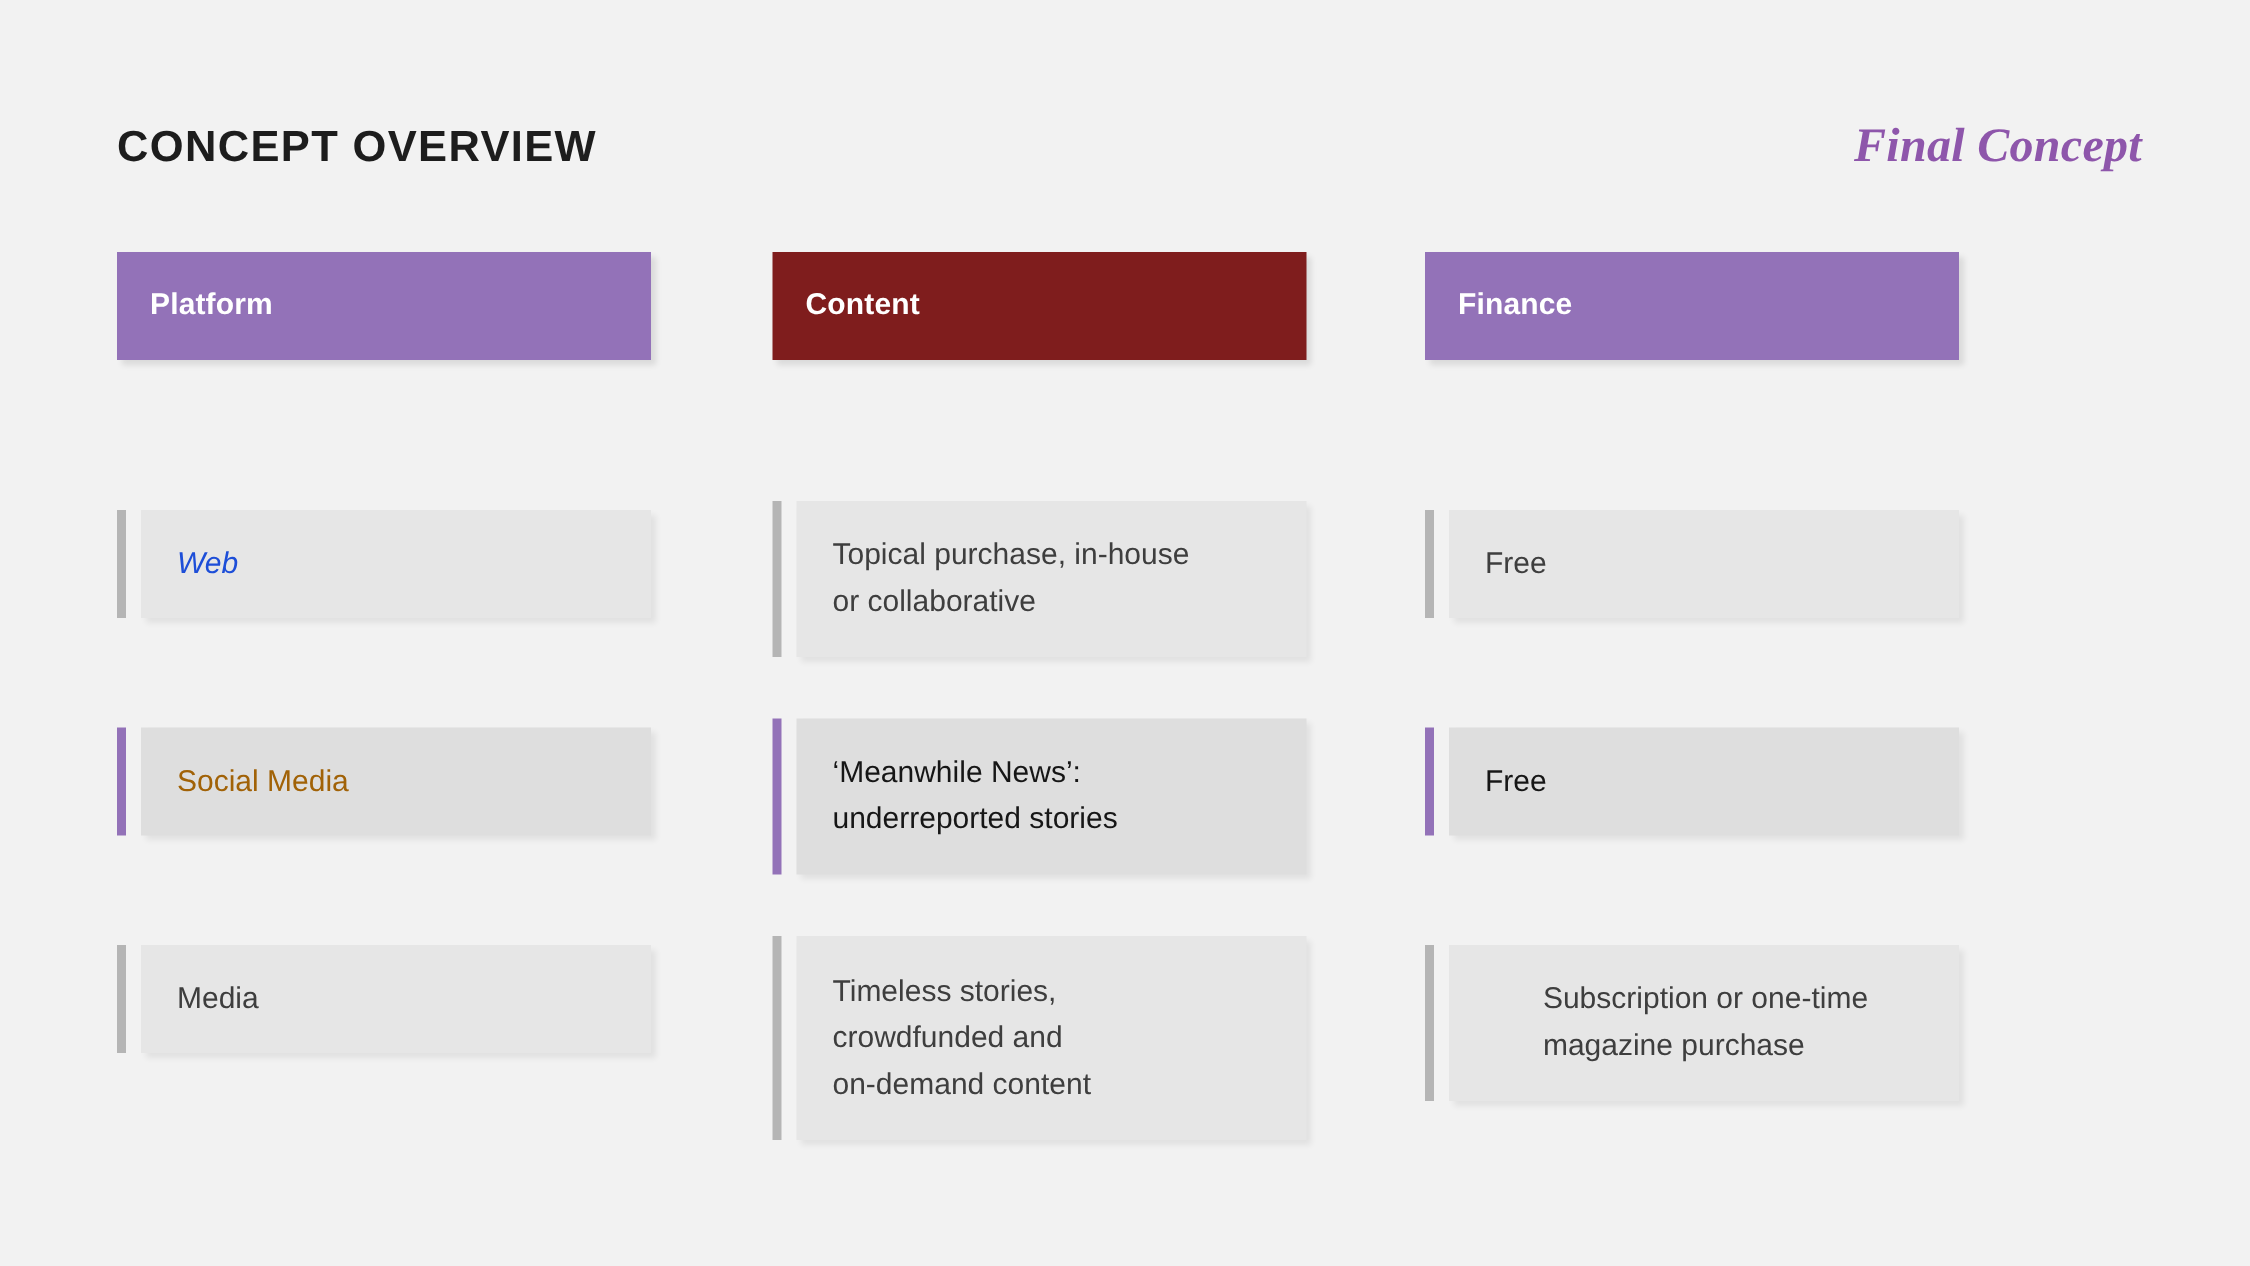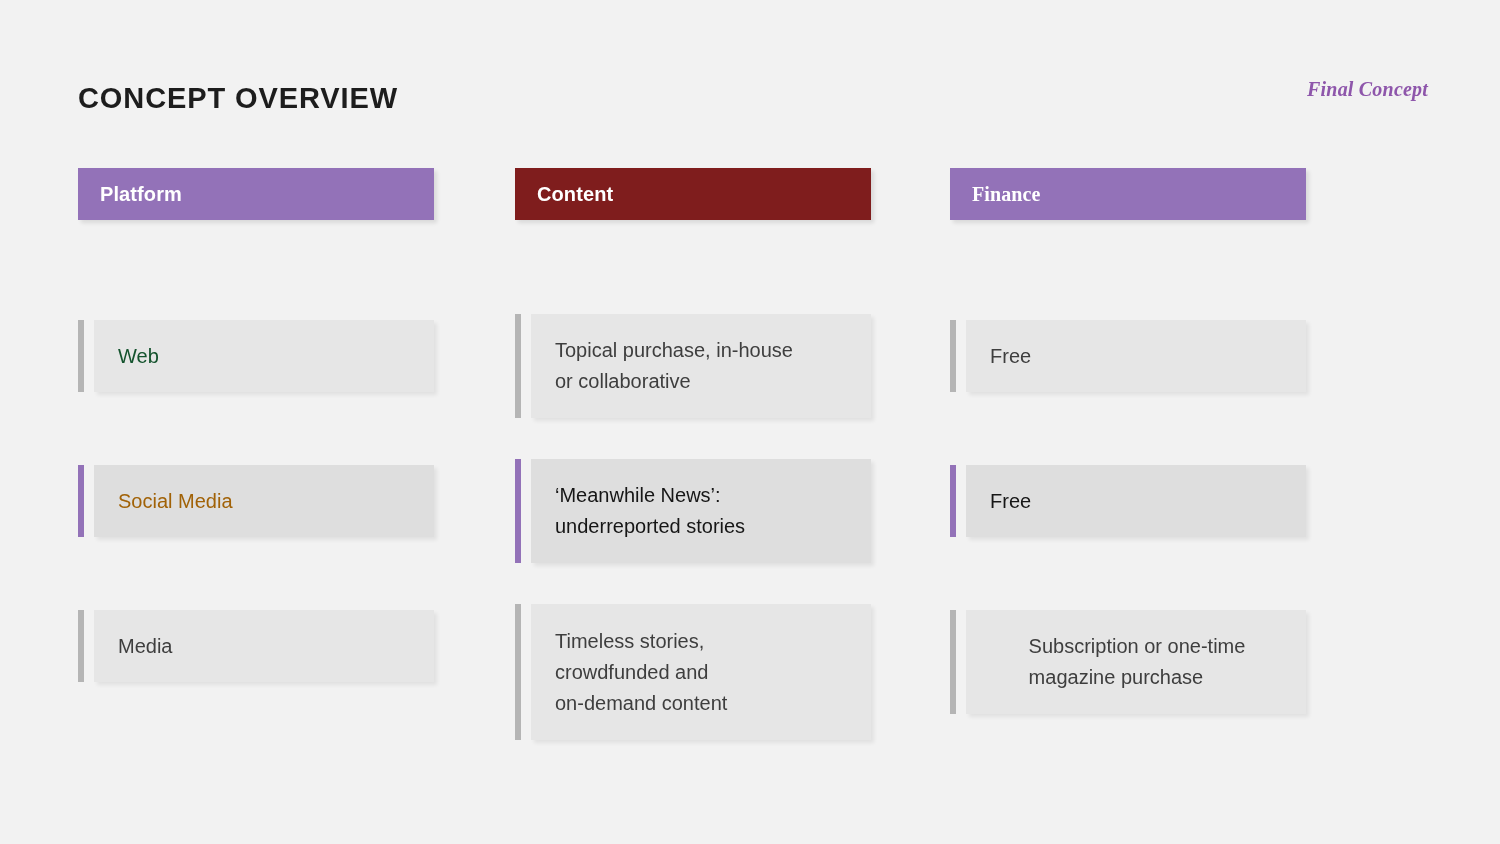--- a/index.html
+++ b/index.html
@@ -34,21 +34,21 @@
     color: #1d1d1d;
     white-space: nowrap;
   }
   #final-concept-badge {
     position: absolute;
     right: 72px;
     top: 78px;
     font-family: "Liberation Serif", serif;
     font-style: italic;
     font-weight: bold;
-    font-size: 20px;
+    font-size: 32px;
     letter-spacing: 0.2px;
     color: #8e56ab;
     white-space: nowrap;
   }
 
   
   #columns {
     position: absolute;
     top: 168px;
     left: 0;
@@ -57,21 +57,21 @@
   .column {
     position: absolute;
     top: 0;
     width: 356px;
   }
   .column.col-0 { left: 78px; }
   .column.col-1 { left: 515px; }
   .column.col-2 { left: 950px; }
 
   .column-header {
-    height: 52px;
+    height: 72px;
     background: #9372b8;
     box-shadow: 3px 3px 4px rgba(0,0,0,0.10);
     position: relative;
   }
   .column-header-label {
     position: absolute;
     left: 22px;
     top: 50%;
     transform: translateY(-50%);
     color: #ffffff;
@@ -133,21 +133,21 @@
 
 <div id="columns">
     <div class="column col-0">
       <div class="column-header" style="background: rgb(147, 114, 184);">
         <div class="column-header-label">Platform</div>
       </div>
       <div class="column-rows" style="height: 462px;">
         <div class="row-item" style="top: 100px; height: 72px; width: 356px;">
           <div class="row-accent" style="background: rgb(181, 181, 181);"></div>
           <div class="row-card" style="background: rgb(230, 230, 230);">
-            <div class="row-text" style="color: #14532d;">Web</div>
+            <div class="row-text" style="color: #1d4ed8; font-style: italic;">Web</div>
           </div>
         </div>
         <div class="row-item is-highlighted" style="top: 245px; height: 72px; width: 356px;">
           <div class="row-accent" style="background: rgb(147, 114, 184);"></div>
           <div class="row-card" style="background: rgb(222, 222, 222);">
             <div class="row-text" style="color: #a16207;">Social Media</div>
           </div>
         </div>
         <div class="row-item" style="top: 390px; height: 72px; width: 356px;">
           <div class="row-accent" style="background: rgb(181, 181, 181);"></div>
@@ -180,21 +180,21 @@
           <div class="row-accent" style="background: rgb(181, 181, 181);"></div>
           <div class="row-card" style="background: rgb(230, 230, 230);">
             <div class="row-text" style="color: rgb(62, 62, 62);">Timeless stories,
 crowdfunded and
 on-demand content</div>
           </div>
         </div>
       </div>
     </div>
     <div class="column col-2">
-      <div class="column-header" style="background: rgb(147, 114, 184); font-family: Liberation Serif, serif;">
+      <div class="column-header" style="background: rgb(147, 114, 184);">
         <div class="column-header-label">Finance</div>
       </div>
       <div class="column-rows" style="height: 494px;">
         <div class="row-item" style="top: 100px; height: 72px; width: 356px;">
           <div class="row-accent" style="background: rgb(181, 181, 181);"></div>
           <div class="row-card" style="background: rgb(230, 230, 230);">
             <div class="row-text" style="color: rgb(62, 62, 62);">Free</div>
           </div>
         </div>
         <div class="row-item is-highlighted" style="top: 245px; height: 72px; width: 356px;">

